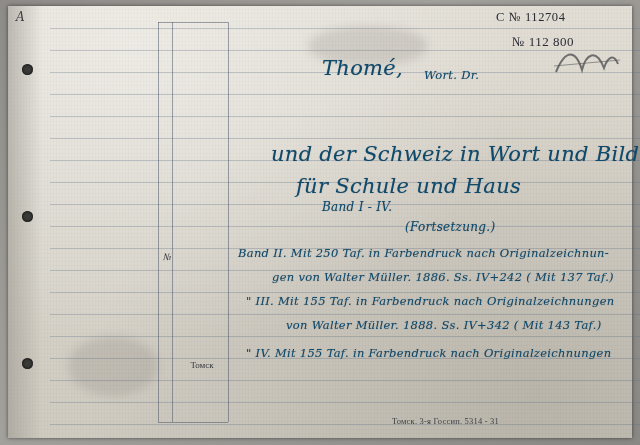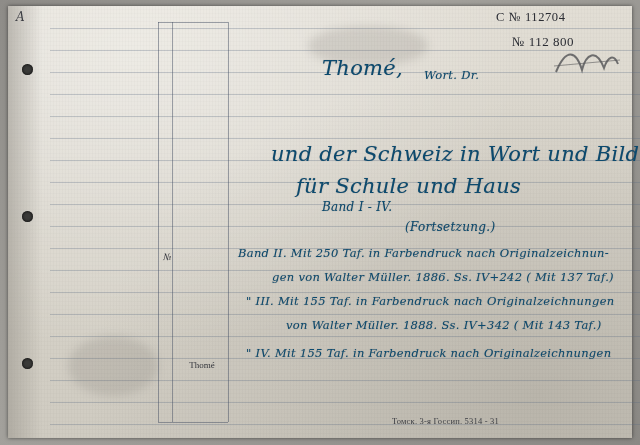--- a/index.html
+++ b/index.html
@@ -265,15 +265,15 @@
   <div class="smallmark">№</div>
 
   <div class="hand small" style="left:238px; top:246px;">Band II. Mit 250 Taf. in Farbendruck nach Originalzeichnun-</div>
   <div class="hand small" style="left:272px; top:270px;">gen von Walter Müller. 1886. Ss. IV+242 ( Mit 137 Taf.)</div>
 
   <div class="hand small" style="left:246px; top:294px;">"   III. Mit 155 Taf. in Farbendruck nach Originalzeichnungen</div>
   <div class="hand small" style="left:286px; top:318px;">von Walter Müller. 1888. Ss. IV+342 ( Mit 143 Taf.)</div>
 
   <div class="hand small" style="left:246px; top:346px;">"   IV. Mit 155 Taf. in Farbendruck nach Originalzeichnungen</div>
 
-  <div class="cena">Thomé</div>
+  <div class="cena">Томск</div>
   <div class="imprint">Томск. 3-я Госсип.  5314 - 31</div>
 </div>
 
 </body></html>

